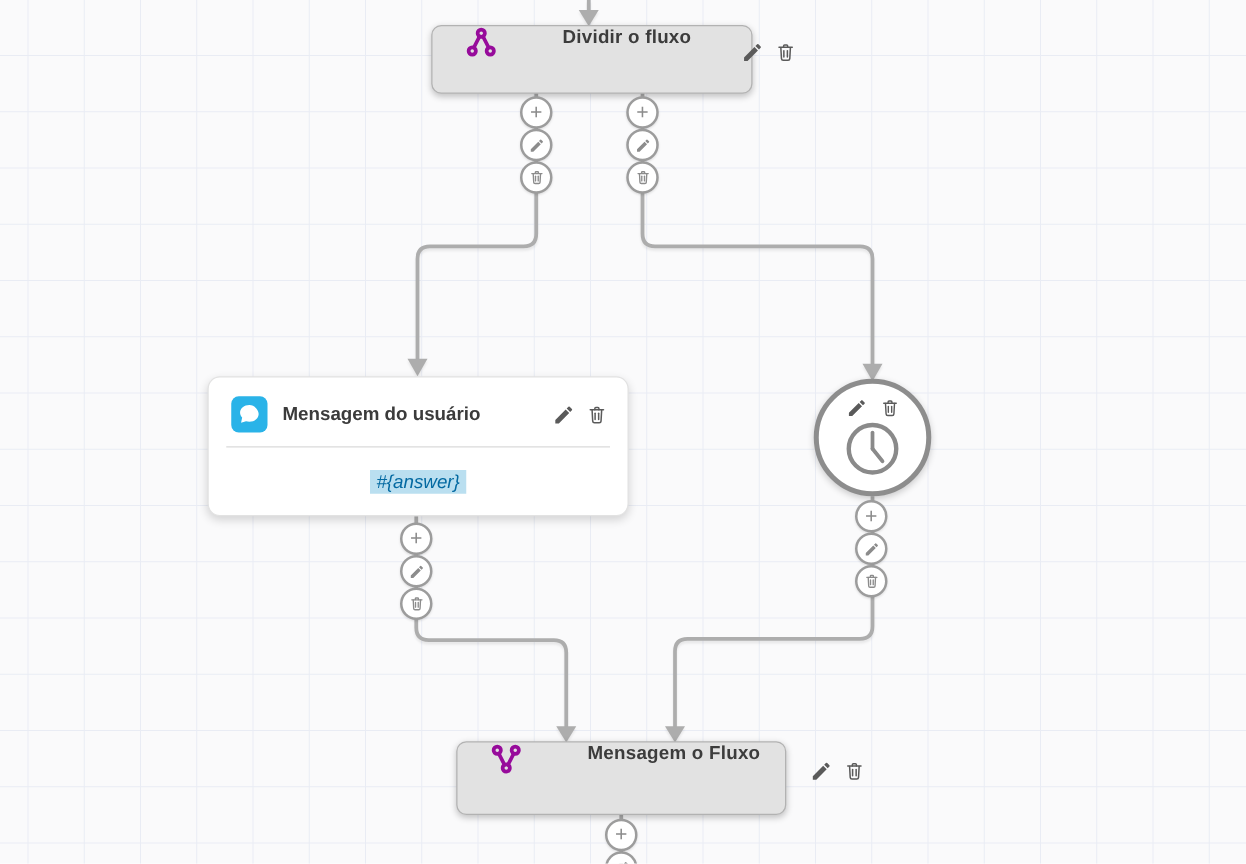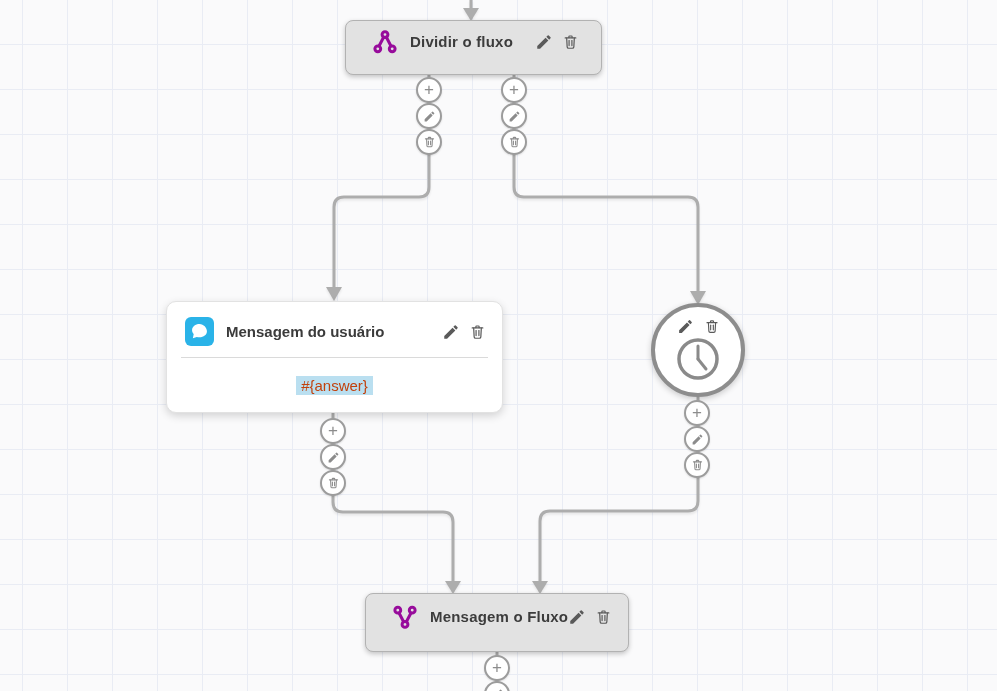--- a/index.html
+++ b/index.html
@@ -11,38 +11,38 @@
       linear-gradient(to right,#e9ecf4 1px,transparent 1px),
       linear-gradient(to bottom,#e9ecf4 1px,transparent 1px);
     background-size:45px 45px;
     background-position:22px 44px;
   }
   svg.connectors{position:absolute;left:0;top:0;filter:drop-shadow(0 2px 1px rgba(0,0,0,.08));}
   svg.connectors path{stroke:#adadad;stroke-width:3;fill:none;}
   svg.connectors polygon{fill:#adadad;}
 
   .node{
-    position:absolute;display:flex;align-items:center;box-sizing:border-box;
+    position:absolute;display:flex;box-sizing:border-box;
     background:#e2e2e2;border:1px solid #b2b2b2;border-radius:8px;
-    box-shadow:0 2px 5px rgba(0,0,0,.22);padding:0 22px 12px 26px;
+    box-shadow:0 2px 5px rgba(0,0,0,.22);padding:0 22px 12px 26px;gap:40px;
   }
   .node-title{font-size:15px;font-weight:700;color:#3c3c3c;letter-spacing:.2px;margin-left:12px;white-space:nowrap;}
   .hdr-actions{margin-left:auto;display:flex;align-items:center;gap:9px;}
   .icon-btn{background:none;border:none;padding:0;display:flex;align-items:center;color:#5a5a5a;}
 
   .card{
     position:absolute;box-sizing:border-box;background:#fff;border:1px solid #e2e2e2;
     border-radius:10px;box-shadow:0 3px 8px rgba(0,0,0,.16);display:flex;flex-direction:column;
   }
   .card-header{display:flex;align-items:center;padding:15px 16px 11px 18px;}
   .chat-icon-box{width:29px;height:29px;border-radius:6px;background:#2ab3e8;display:flex;align-items:center;justify-content:center;flex:0 0 auto;}
   .card-title{font-size:15px;font-weight:700;color:#3b3b3b;margin-left:12px;white-space:nowrap;}
   .card-divider{border-top:1px solid #dadada;margin:0 14px;}
   .card-body{flex:1;display:flex;align-items:center;justify-content:center;}
-  .var-chip{font-size:15px;color:#c2410c;background:#badff0;padding:1px 5px;}
+  .var-chip{font-size:15px;font-style:italic;color:#0369a1;background:#badff0;padding:1px 5px;}
 
   .stack{position:absolute;display:flex;flex-direction:column;}
   .cbtn{
     box-sizing:border-box;width:26px;height:26px;border-radius:50%;
     background:#fff;border:2px solid #9c9c9c;color:#8c8c8c;
     display:flex;align-items:center;justify-content:center;padding:0;
     box-shadow:0 1px 2px rgba(0,0,0,.12);
   }
   .cbtn .plus{font-size:17px;line-height:1;margin-top:-1px;font-weight:400;}
 

